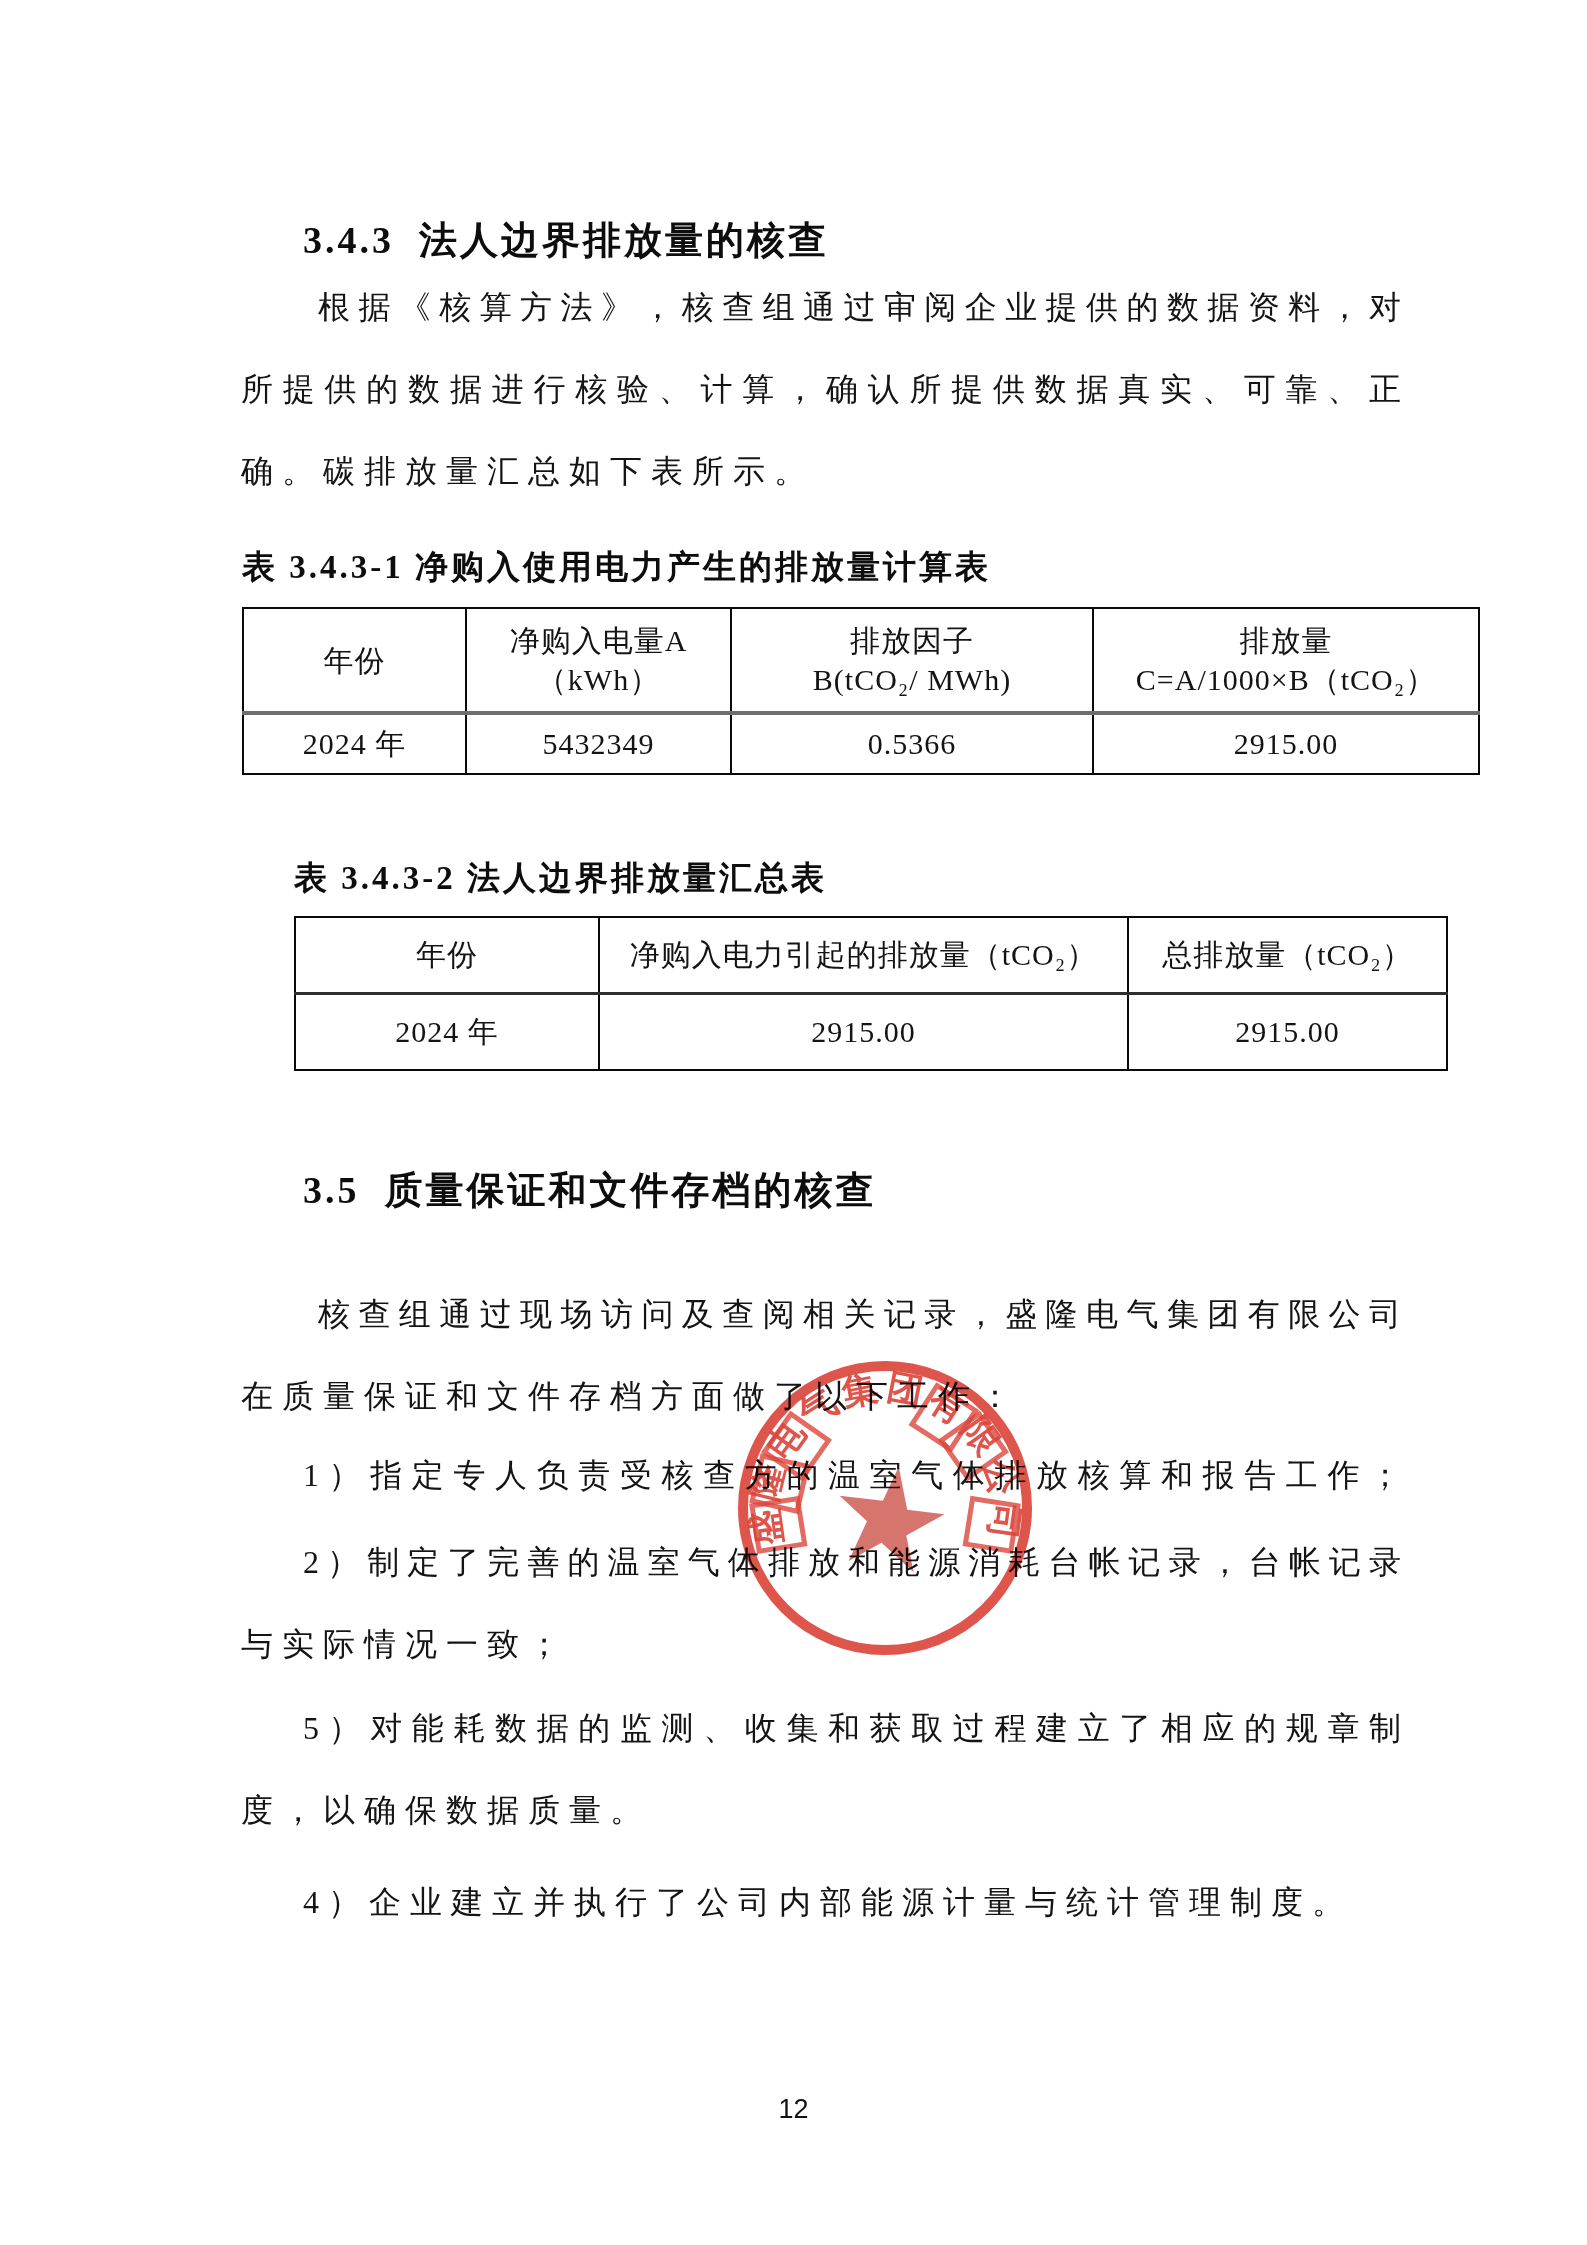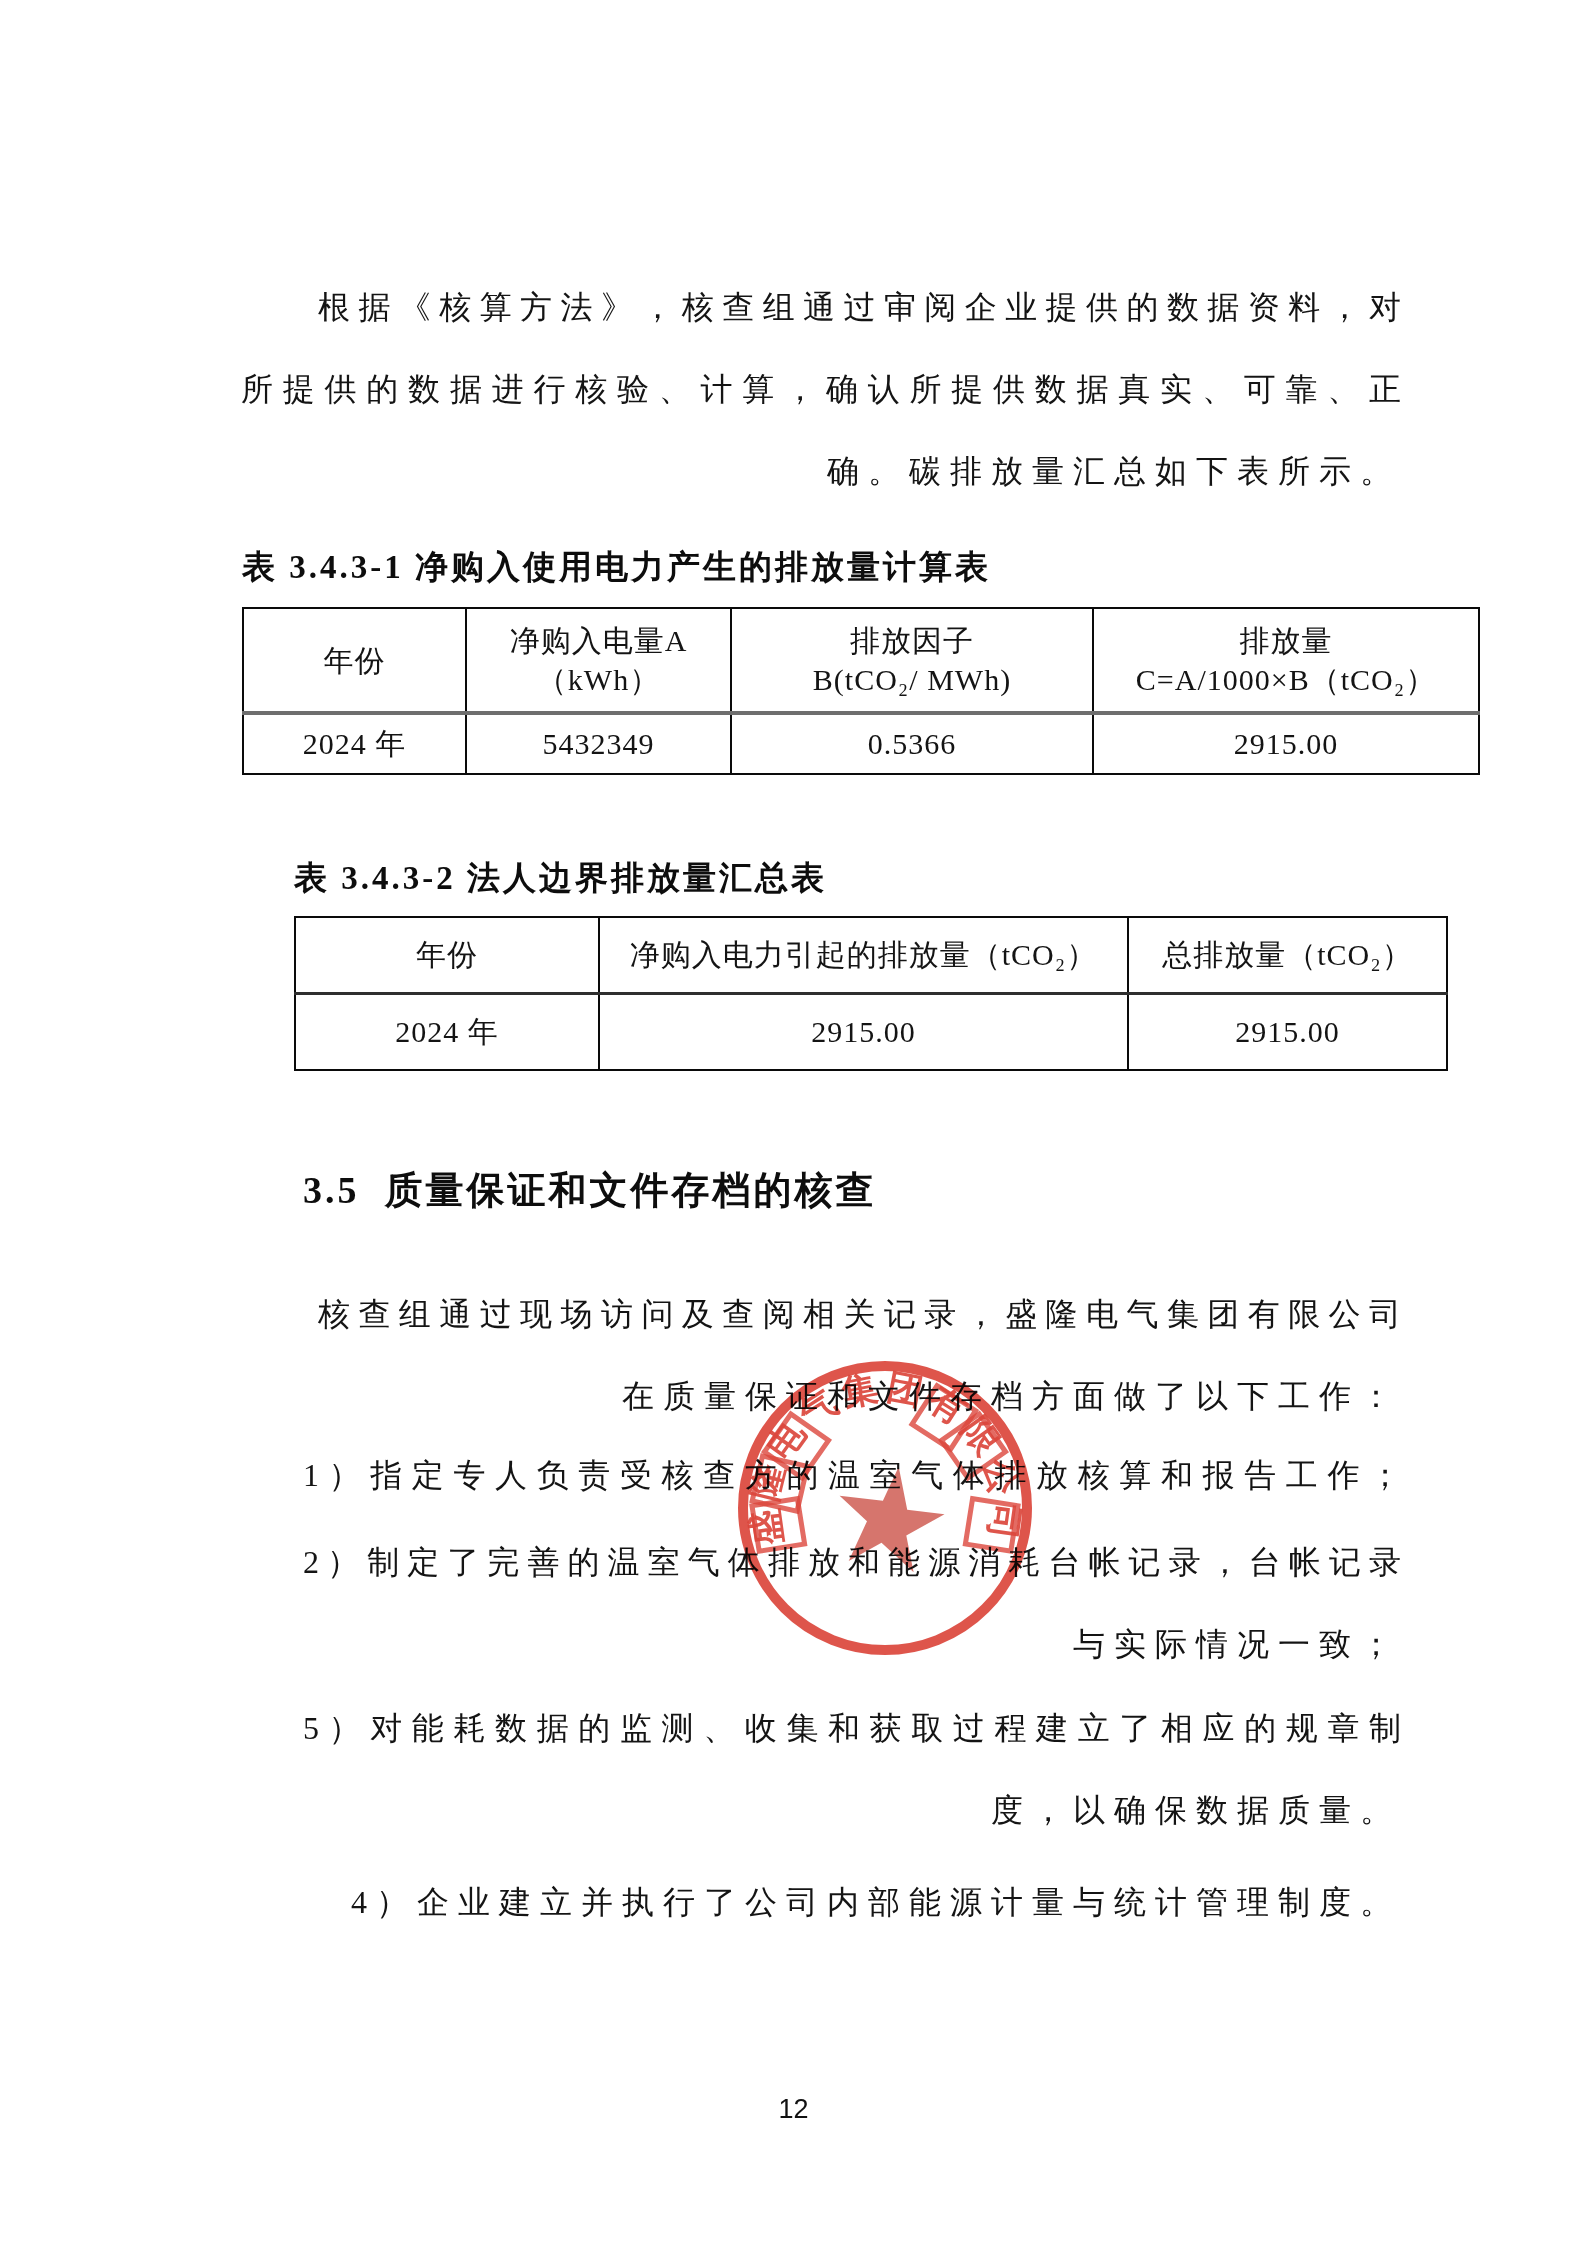--- a/index.html
+++ b/index.html
@@ -10,21 +10,21 @@
   
   .h{
     position:absolute;left:303px;font-weight:700;font-size:38px;line-height:48px;
     letter-spacing:3px;white-space:pre;color:#0d0d0d;
   }
   
   .line{
     position:absolute;left:241px;width:1160px;font-size:32px;line-height:44px;color:#141414;
   }
   .j{text-align:justify;text-align-last:justify;}
-  .ls{letter-spacing:9px;text-align:right;}
+  .ls{letter-spacing:9px;}
   .ind{text-indent:77px;}
   .ind2{text-indent:62px;}
   
   .ttitle{
     position:absolute;font-weight:700;font-size:33px;line-height:40px;text-align:left;
     letter-spacing:3px;color:#0d0d0d;
   }
   
   table{border-collapse:collapse;position:absolute;table-layout:fixed;background:transparent;}
   td{
@@ -50,20 +50,21 @@
   }
   .stamp text{
     font-family:"Liberation Serif","DejaVu Serif",serif;font-weight:700;
   }
 </style>
 </head>
 <body>
 
 <div class="page">
 
+  <div class="h" style="top:216px">3.4.3  法人边界排放量的核查</div>
 
   <div class="line j ind" style="top:285px">根据《核算方法》，核查组通过审阅企业提供的数据资料，对</div>
   <div class="line j" style="top:367px">所提供的数据进行核验、计算，确认所提供数据真实、可靠、正</div>
   <div class="line ls" style="top:449px">确。碳排放量汇总如下表所示。</div>
 
   <div class="ttitle" style="top:547px;left:242px;width:1236px">表 3.4.3-1  净购入使用电力产生的排放量计算表</div>
 
   <table id="t1">
     <colgroup>
       <col style="width:223px">

